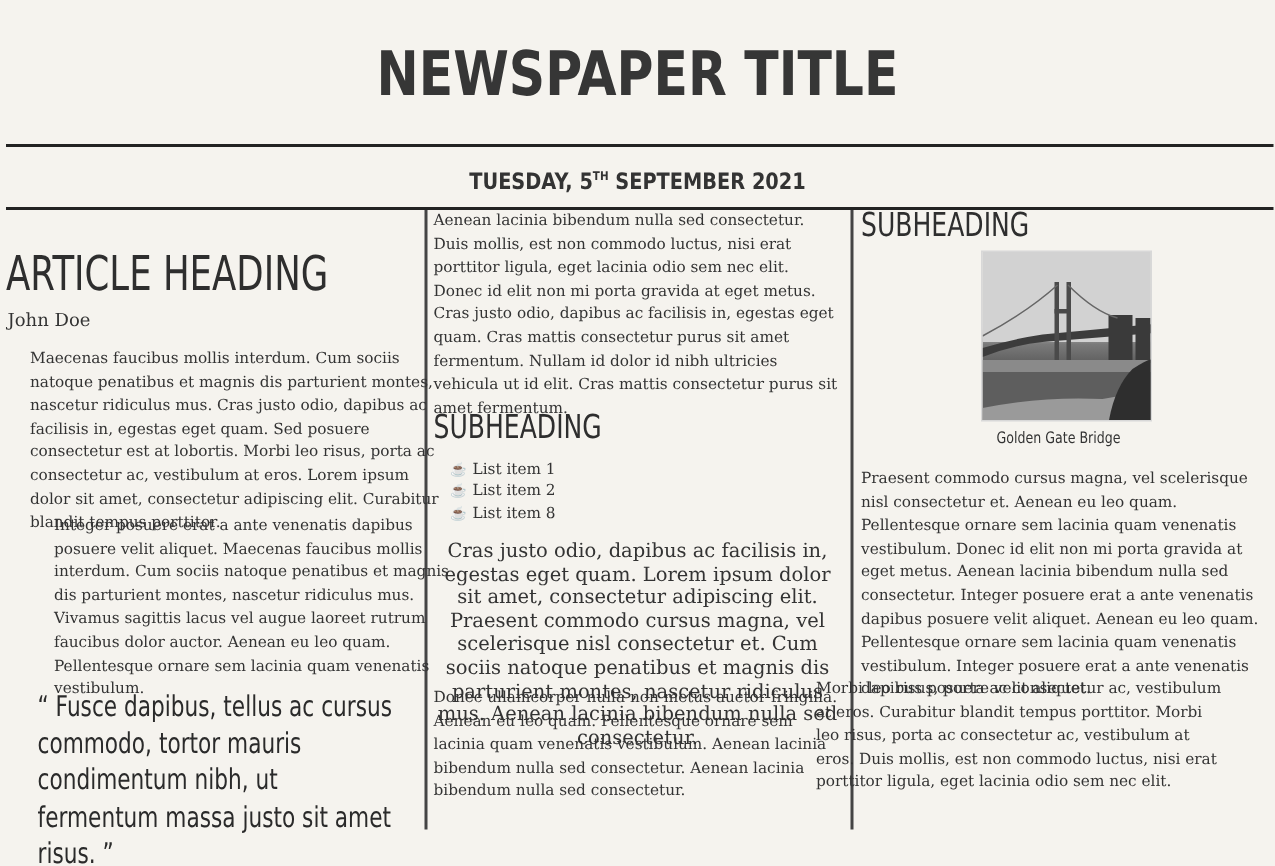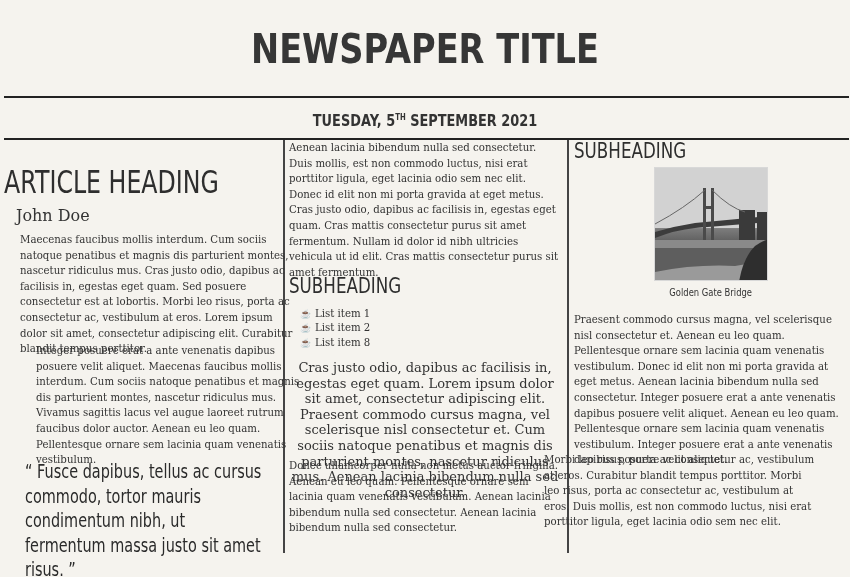--- a/index.html
+++ b/index.html
@@ -48,21 +48,21 @@
     transform-origin: left top;
     display: inline-block;
     white-space: nowrap;
   }
   .article-heading {
     position: absolute; left: 4px; top: 164px;
     font-size: 32px; line-height: 36px; color: #2e2e2e; font-weight: normal;
     transform: scaleX(0.74);
   }
   .author {
-    position: absolute; left: 16px; top: 206px; font-size: 16px; color: #333;
+    position: absolute; left: 5px; top: 206px; font-size: 12px; color: #333;
   }
   .col1-p1 { position: absolute; left: 4px; top: 232px; width: 276px; margin-left: 16px; }
   .col1-p2 { position: absolute; left: 4px; top: 343px; width: 276px; margin-left: 32px; }
   .pullquote {
     position: absolute; left: 25px; top: 459px; width: 320px;
     font-family: "DejaVu Sans", "Liberation Sans", sans-serif;
     font-size: 19px; line-height: 24.5px; color: #2a2a2a;
     transform: scaleX(0.76); transform-origin: left top;
   }
   .col2-p1 { position: absolute; left: 289px; top: 140px; width: 272px; }
@@ -79,21 +79,21 @@
   .list li .bullet { font-size: 9px; width: 15px; color: #444; }
   .col2-p2 { position: absolute; left: 289px; top: 360px; width: 272px; }
   .col2-p3 { position: absolute; left: 289px; top: 458px; width: 272px; }
   .photo {
     position: absolute; left: 654px; top: 167px; width: 114px; height: 114px;
     background: linear-gradient(#cfcfcf 0%, #c4c4c4 45%, #7a7a7a 55%, #555 70%, #6b6b6b 85%, #444 100%);
     overflow: hidden; border: 1px solid #d8d8d8;
   }
   .photo svg { position: absolute; left: 0; top: 0; }
   .caption {
-    position: absolute; left: 654px; width: 114px; top: 286px; text-align: center;
+    position: absolute; left: 654px; width: 114px; top: 286px; text-align: left;
     font-family: "DejaVu Sans", "Liberation Sans", sans-serif;
     font-size: 10.5px; color: #333;
   }
   .caption span { display: inline-block; transform: scaleX(0.8); }
   .col3-p1 { position: absolute; left: 574px; top: 312px; width: 272px; }
   .col3-p2 { position: absolute; left: 544px; top: 452px; width: 272px; }
 </style>
 </head>
 <body>
 

